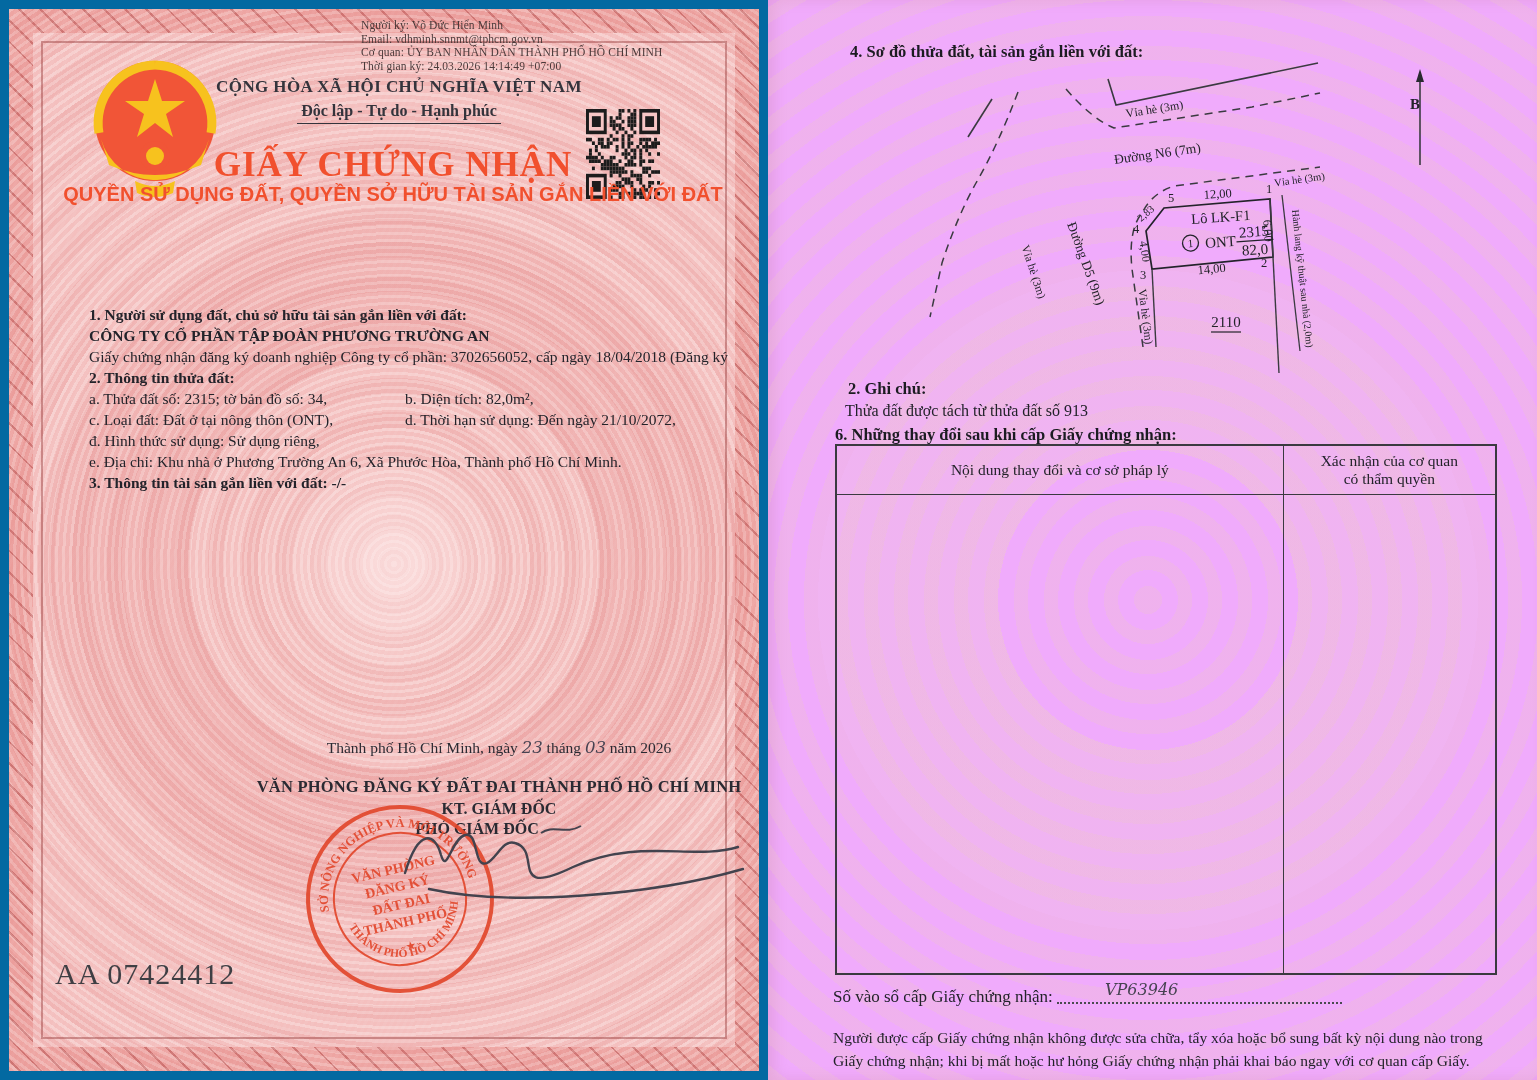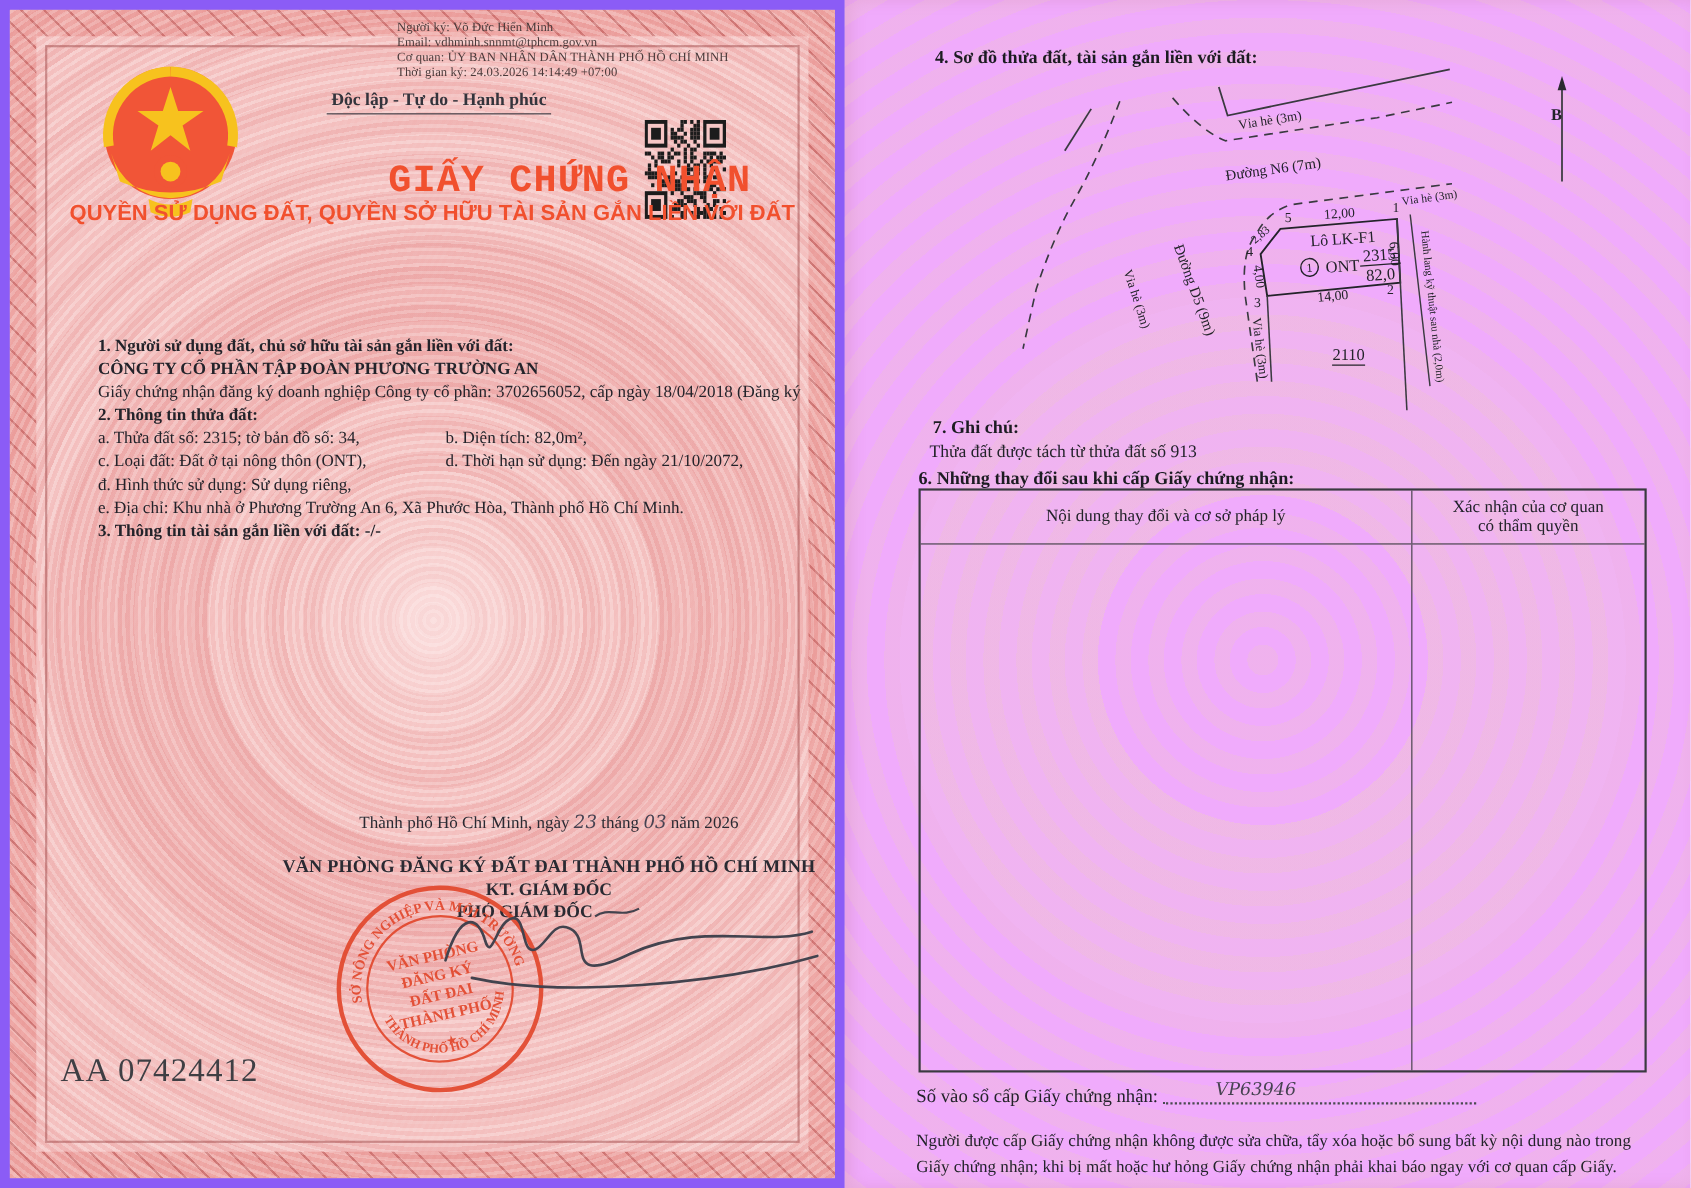--- a/index.html
+++ b/index.html
@@ -3,21 +3,21 @@
 <meta charset="utf-8">
 <style>
   * { margin:0; padding:0; box-sizing:border-box; }
   html,body { width:1537px; height:1080px; overflow:hidden; background:#fff; }
   body { font-family:"Liberation Serif", serif; }
   .stage { position:relative; width:1537px; height:1080px; }
 
   
   .page-left {
     position:absolute; left:0; top:0; width:768px; height:1080px;
-    background-color:#f6c6c5; border:9px solid #8b5cf6;
+    background-color:#f6c6c5; border:9px solid #0369a1;
   }
   .page-left .band {
     position:absolute; inset:0; pointer-events:none;
     border:24px solid transparent;
     border-image: repeating-linear-gradient(45deg,#efa9a6 0 7px,#cc7371 7px 9px,#efa9a6 9px 15px) 24;
   }
   .page-left .inner-line { position:absolute; inset:32px; border:2px solid rgba(150,60,60,.45); pointer-events:none; }
   .guilloche {
     position:absolute; inset:0; pointer-events:none;
     background:
@@ -27,22 +27,22 @@
       radial-gradient(circle at 385px 555px, rgba(0,0,0,0) 0 205px, rgba(222,112,112,.16) 205px 345px, rgba(0,0,0,0) 345px),
       repeating-linear-gradient(115deg, rgba(255,255,255,.05) 0 3px, rgba(0,0,0,0) 3px 6px);
   }
   .abs { position:absolute; }
 
   .esign { left:352px; top:10px; font-size:11.5px; line-height:13.5px; color:#4a3a3a; letter-spacing:.1px; }
   .nat-head { left:170px; top:68px; width:440px; text-align:center; color:#34343c; }
   .nat-head .country { font-size:17px; font-weight:bold; letter-spacing:.4px; }
   .nat-head .motto { display:inline-block; margin-top:5px; font-size:16px; font-weight:bold;
                      border-bottom:1.5px solid #34343c; padding:0 4px 3px; }
-  .doc-title { left:94px; top:136px; width:580px; text-align:right;
-    font-family:Liberation Mono, monospace; font-weight:bold; font-size:35px; color:#f1502e; letter-spacing:1px; }
+  .doc-title { left:94px; top:136px; width:580px; text-align:center;
+    font-family:Liberation Serif, serif; font-weight:bold; font-size:35px; color:#f1502e; letter-spacing:1px; }
   .doc-subtitle { left:28px; top:174px; width:712px; text-align:center;
     font-family:"Liberation Sans", sans-serif; font-weight:bold; font-size:20px; color:#f1502e; }
 
   .body-text { left:80px; top:295px; width:660px; font-size:15.5px; line-height:21px; color:#23232a; }
   .body-text .b { font-weight:bold; }
   .cols { display:flex; }
   .cols .c1 { width:316px; }
 
   .sign-block { left:240px; top:729px; width:500px; text-align:center; color:#2a2a32; }
   .sign-block .date-line { font-size:15.5px; }
@@ -115,20 +115,21 @@
     </svg>
 
     <div class="abs esign">
       <div>Người ký: Võ Đức Hiển Minh</div>
       <div>Email: vdhminh.snnmt@tphcm.gov.vn</div>
       <div>Cơ quan: ỦY BAN NHÂN DÂN THÀNH PHỐ HỒ CHÍ MINH</div>
       <div>Thời gian ký: 24.03.2026 14:14:49 +07:00</div>
     </div>
 
     <div class="abs nat-head">
+      <div class="country">CỘNG HÒA XÃ HỘI CHỦ NGHĨA VIỆT NAM</div>
       <div class="motto">Độc lập - Tự do - Hạnh phúc</div>
     </div>
 
     <svg id="qr" class="abs qr-box" width="74" height="90" viewBox="0 0 25 25" preserveAspectRatio="none">
         <rect x="11" y="0" width="1" height="1" fill="#1c1c1c"></rect>
         <rect x="12" y="0" width="1" height="1" fill="#1c1c1c"></rect>
         <rect x="14" y="0" width="1" height="1" fill="#1c1c1c"></rect>
         <rect x="16" y="0" width="1" height="1" fill="#1c1c1c"></rect>
         <rect x="11" y="1" width="1" height="1" fill="#1c1c1c"></rect>
         <rect x="15" y="1" width="1" height="1" fill="#1c1c1c"></rect>
@@ -466,21 +467,21 @@
         <text x="340" y="192" font-size="15" class="dg-txt" text-anchor="middle">ONT</text>
         <text x="374" y="184" font-size="15" class="dg-txt" text-anchor="middle">2315</text>
         <line x1="356" y1="188" x2="393" y2="188" stroke="#23232a" stroke-width="1.2"></line>
         <text x="374" y="202" font-size="15" class="dg-txt" text-anchor="middle">82,0</text>
       </g>
 
       <text x="346" y="272" font-size="15" class="dg-txt" text-anchor="middle">2110</text>
       <line x1="331" y1="277" x2="361" y2="277" stroke="#23232a" stroke-width="1.2"></line>
     </svg>
 
-    <div class="abs r-head h5">7. Ghi chú:</div>
+    <div class="abs r-head h5">2. Ghi chú:</div>
     <div class="abs note5">Thửa đất được tách từ thửa đất số 913</div>
     <div class="abs r-head h6">6. Những thay đổi sau khi cấp Giấy chứng nhận:</div>
 
     <div class="abs changes-table">
       <div class="hdr">
         <div class="cell c-left">Nội dung thay đổi và cơ sở pháp lý</div>
         <div class="cell c-right" style="white-space:pre-line;">Xác nhận của cơ quan
 có thẩm quyền</div>
       </div>
       <div class="bdy">

